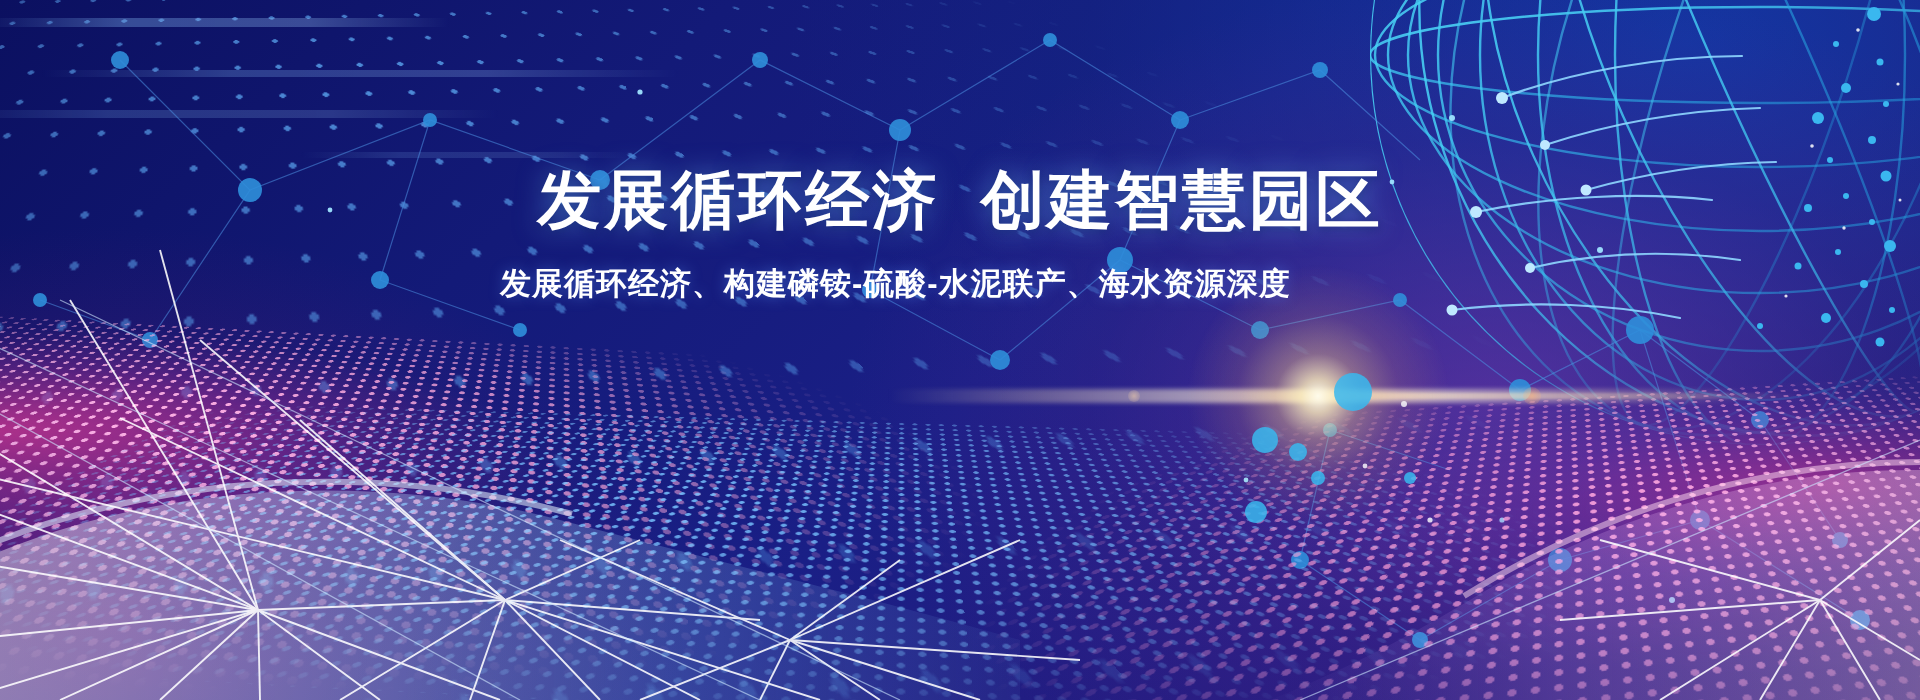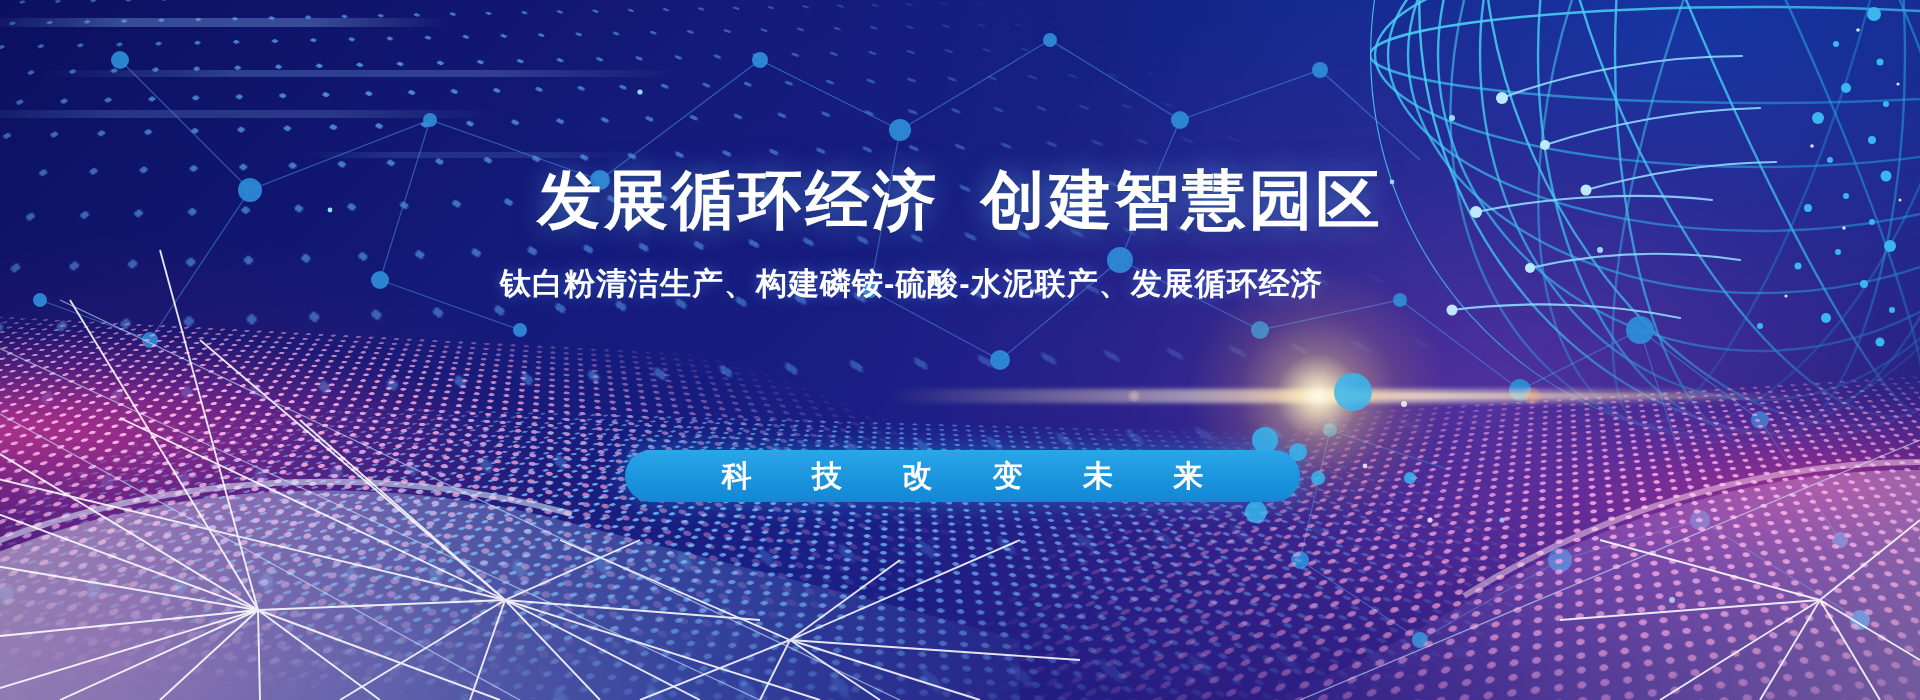--- a/index.html
+++ b/index.html
@@ -430,22 +430,19 @@
         <circle cx="1430" cy="520" r="2.6"></circle>
       </g>
     </svg>
   </div>
 
   <div id="content">
 
     <div id="headline">发展循环经济  创建智慧园区</div>
 
     <div id="subtitle">
-      <div>钛白粉清洁生产、构建磷铵-硫酸-水泥联产、发展循环经济</div>
+      <div>发展循环经济、构建磷铵-硫酸-水泥联产、海水资源深度</div>
     </div>
 
   </div>
 
-  <div id="cta">
-    <span id="cta-label">科 技 改 变 未 来</span>
-  </div>
 
 </div>
 
 </body></html>

